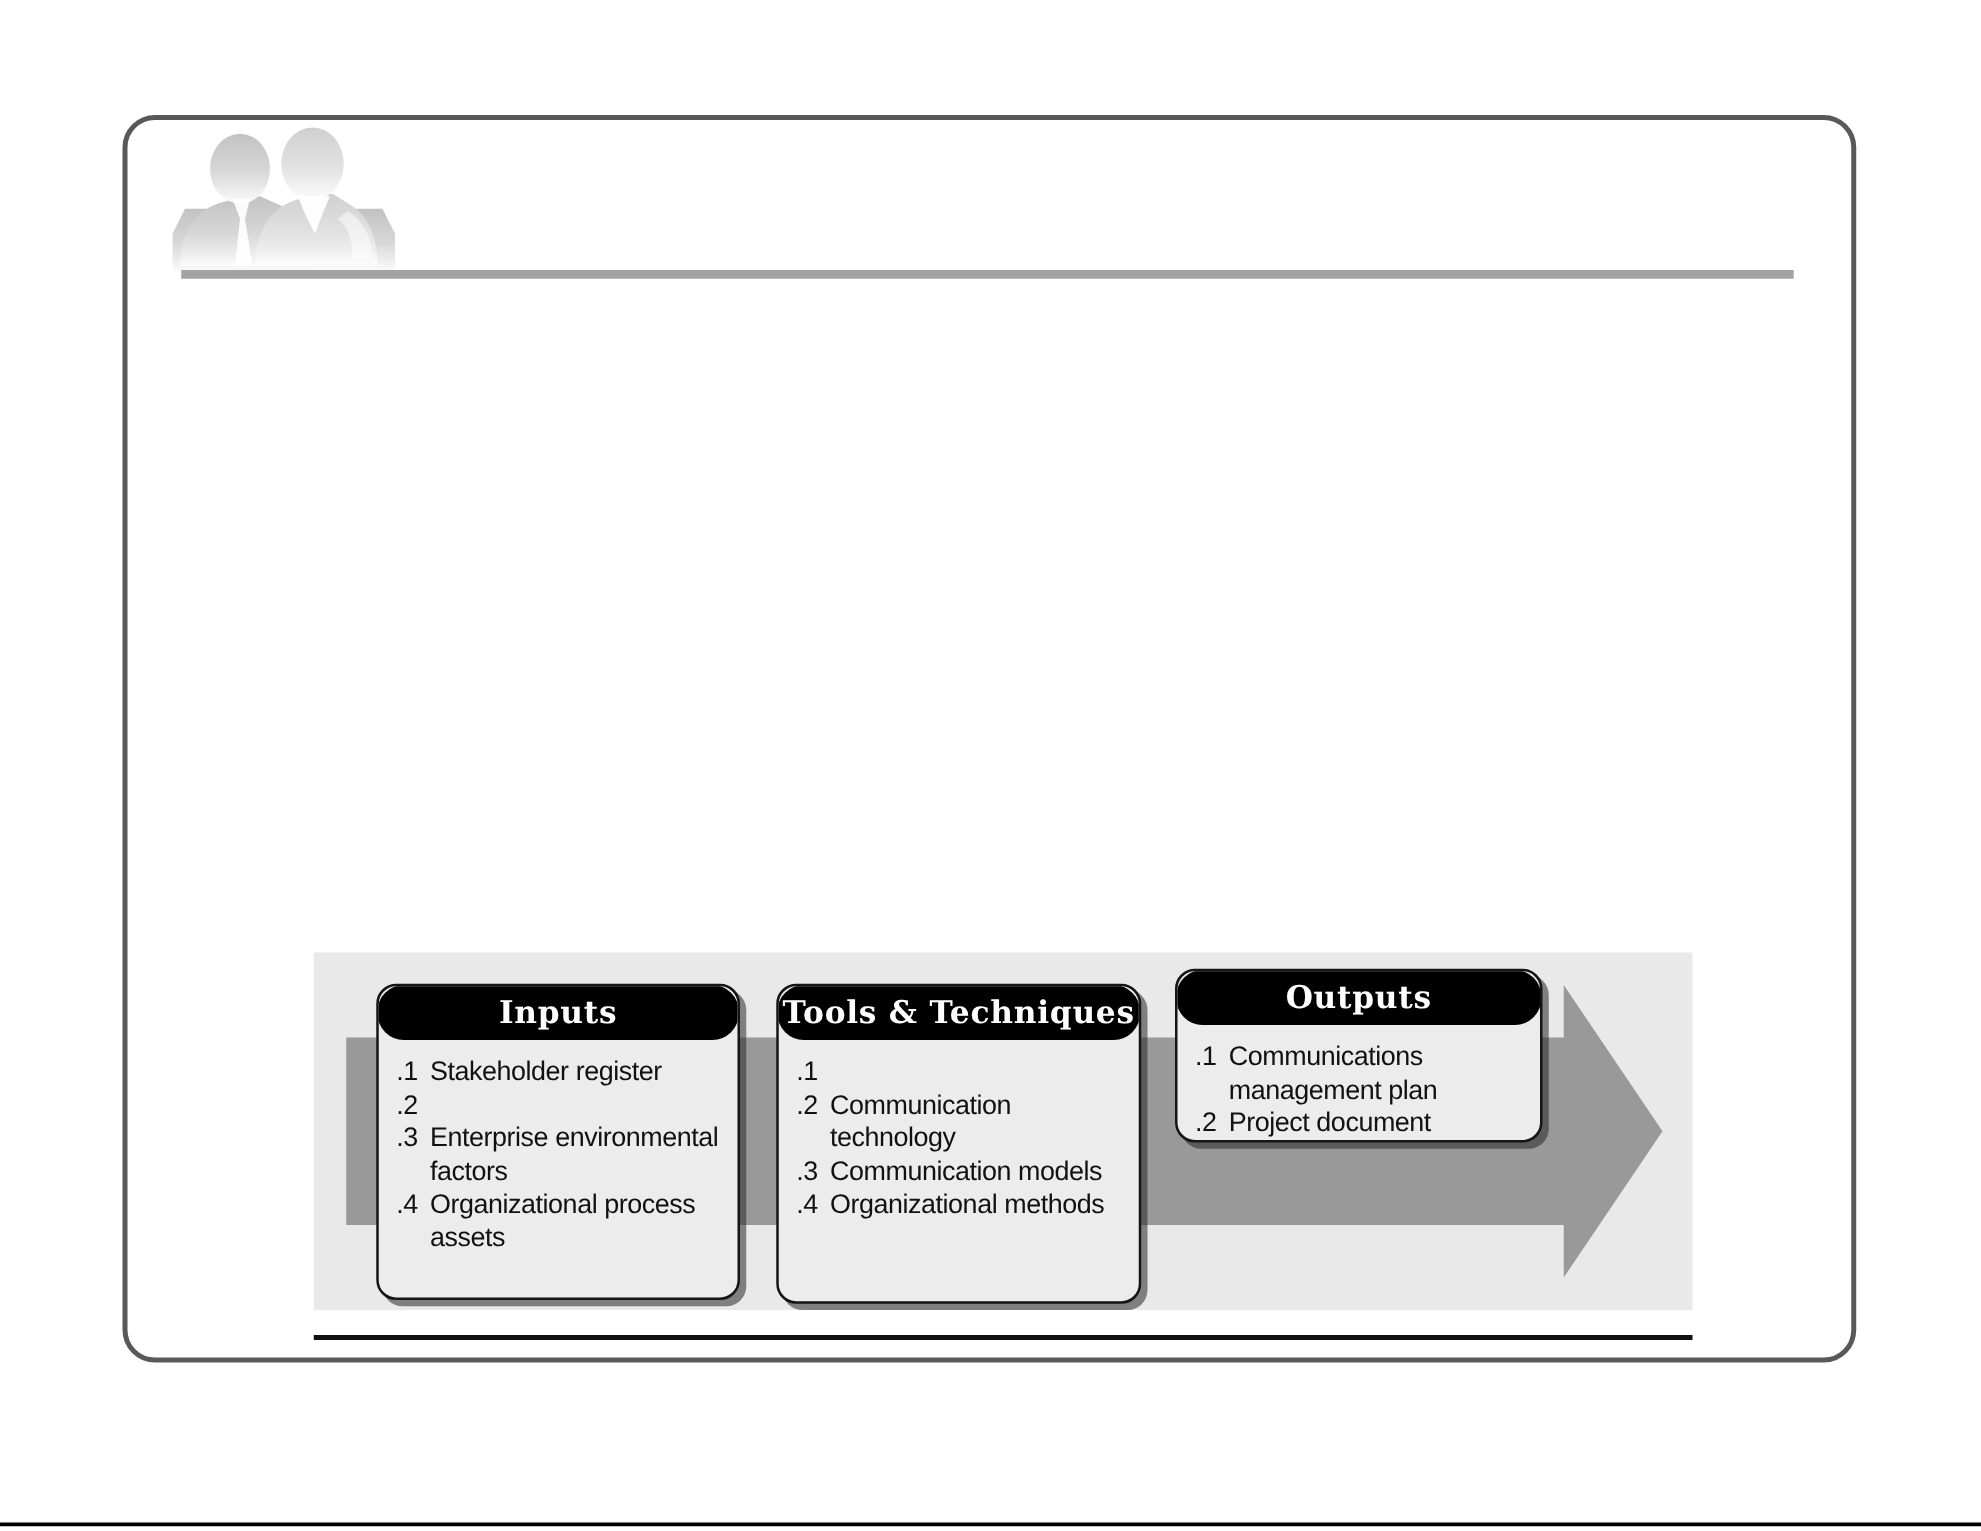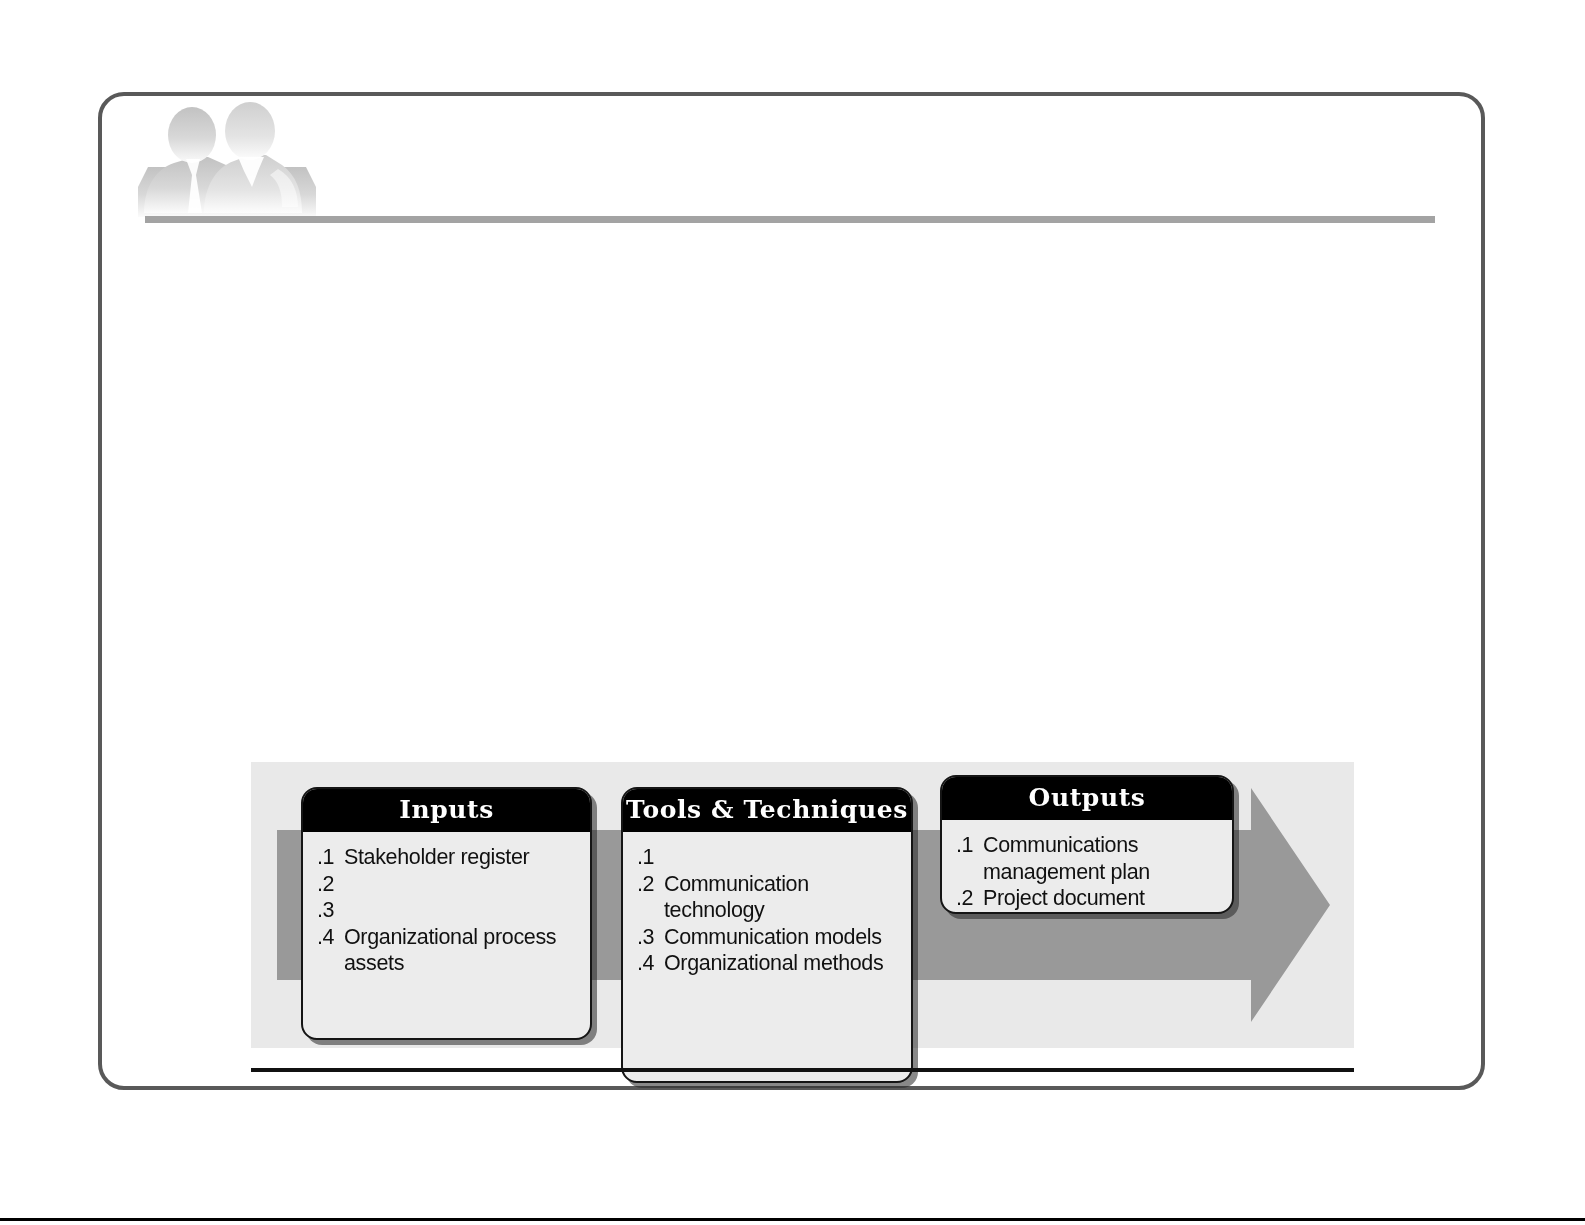--- a/index.html
+++ b/index.html
@@ -80,20 +80,21 @@
     background: #000000;
     color: #ffffff;
     text-align: center;
     font-family: "DejaVu Serif", "Liberation Serif", serif;
     font-weight: bold;
     font-size: 25px;
     letter-spacing: 0.6px;
     line-height: 44px;
     height: 44px;
     margin: -1px -1px 0 -1px;
+    border-radius: 21px;
   }
   .itto-body {
     padding: 12px 10px 12px 14px;
   }
   .itto-item {
     display: flex;
     align-items: flex-start;
     font-family: "Liberation Sans", sans-serif;
     font-size: 21.5px;
     line-height: 26.5px;
@@ -103,21 +104,21 @@
   .itto-num {
     flex: 0 0 auto;
     width: 27px;
     text-align: left;
   }
   .itto-text {
     flex: 1 1 auto;
   }
 
   #box-inputs   { left: 50px;  top: 25px;  width: 291px; height: 253px; }
-  #box-tools    { left: 370px; top: 25px;  width: 292px; height: 296px; }
+  #box-tools    { left: 370px; top: 25px;  width: 292px; height: 256px; }
   #box-outputs  { left: 689px; top: 13px;  width: 294px; height: 139px; }
 
   #diagram-baseline {
     position: absolute;
     left: 251px;
     top: 1068px;
     width: 1103px;
     height: 4px;
     background: #111111;
   }
@@ -184,20 +185,21 @@
     <div class="itto-body">
       <div class="itto-item">
         <span class="itto-num">.1</span>
         <span class="itto-text">Stakeholder register</span>
       </div>
       <div class="itto-item">
         <span class="itto-num">.2</span>
       </div>
       <div class="itto-item">
         <span class="itto-num">.3</span>
+        <span class="itto-text">Enterprise environmental factors</span>
       </div>
       <div class="itto-item">
         <span class="itto-num">.4</span>
         <span class="itto-text">Organizational process assets</span>
       </div>
     </div>
   </div>
 
   <div class="itto-box" id="box-tools">
     <div class="itto-head">Tools &amp; Techniques</div>

